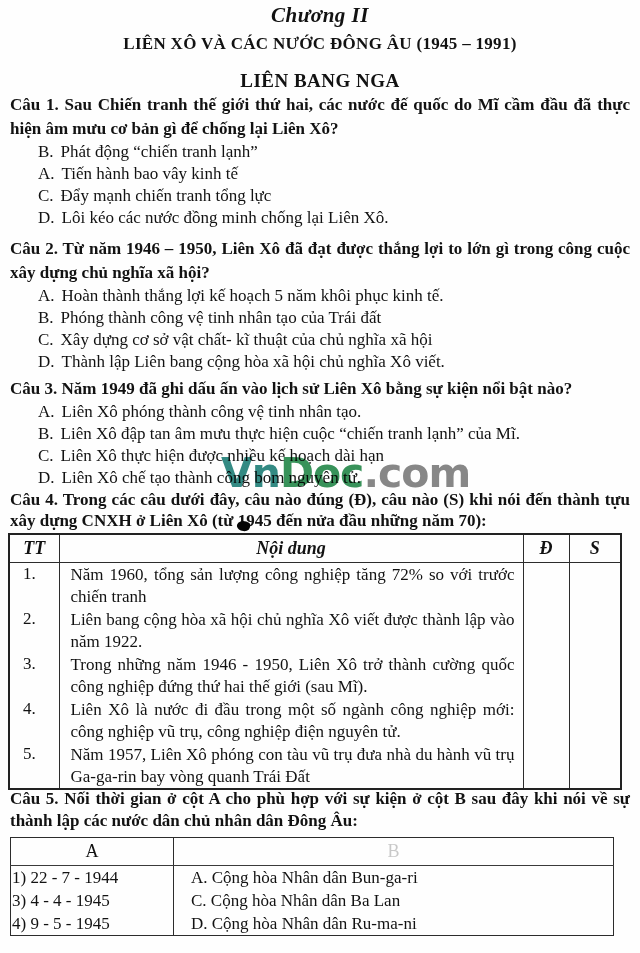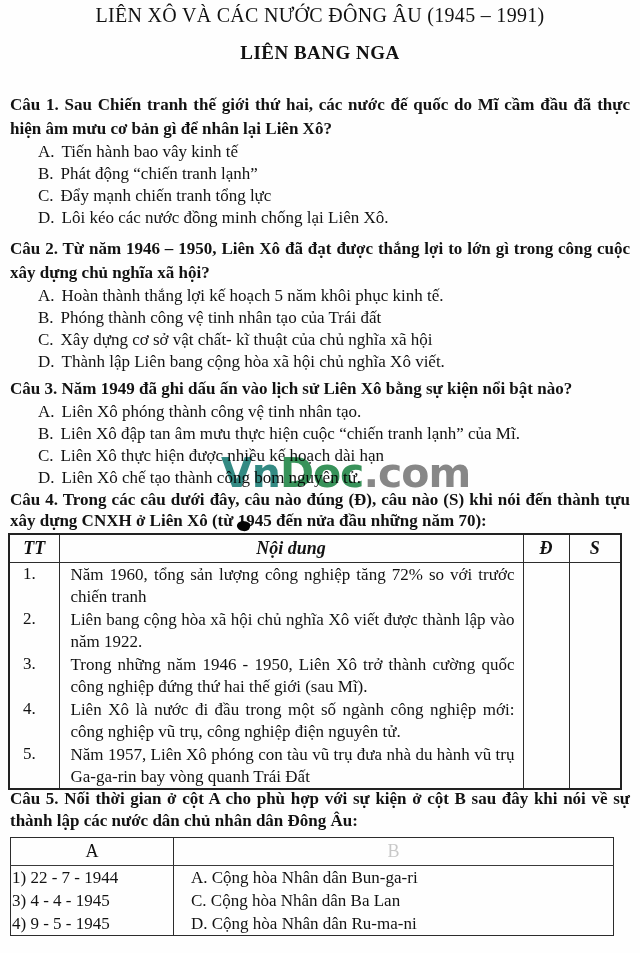--- a/index.html
+++ b/index.html
@@ -4,21 +4,21 @@
 <style>
   html,body{margin:0;padding:0;background:#ffffff;}
   .page{
     position:relative;width:640px;height:953px;background:#fefefe;
     font-family:"Liberation Serif","DejaVu Serif",serif;color:#121212;
     overflow:hidden;
   }
   
   .head{position:absolute;top:0;left:0;right:0;text-align:center;}
   .chapter{font-size:21px;font-weight:bold;font-style:italic;line-height:26px;margin-top:2px;letter-spacing:.5px;}
-  .title{font-size:20px;font-weight:normal;line-height:27px;margin-top:2px;letter-spacing:.3px;}
+  .title{font-size:17px;font-weight:bold;line-height:27px;margin-top:2px;letter-spacing:.3px;}
   .subtitle{font-size:19px;font-weight:bold;line-height:26px;margin-top:11px;letter-spacing:.5px;}
   
   .q{position:absolute;left:10px;right:10px;}
   .stem{margin:0;font-weight:bold;font-size:17px;line-height:24px;text-align:justify;}
   .q4 .stem{line-height:21px;}
   .q5 .stem{line-height:22px;}
   .qlabel{font-weight:bold;}
   .option{padding-left:28px;font-size:17px;line-height:22px;}
   .letter{margin-right:7px;}
   
@@ -57,28 +57,29 @@
 </head>
 <body>
 
 <div class="page">
 
   <div class="watermark"><span class="wm1">Vn</span><span class="wm2">Doc</span><span class="wm3">.com</span></div>
 
   <div class="blot"></div>
 
   <div class="head">
+    <div class="chapter">Chương II</div>
     <div class="title">LIÊN XÔ VÀ CÁC NƯỚC ĐÔNG ÂU (1945 – 1991)</div>
     <div class="subtitle">LIÊN BANG NGA</div>
   </div>
 
   <section class="q" style="top:93px">
-    <p class="stem"><span class="qlabel">Câu 1.</span> <span>Sau Chiến tranh thế giới thứ hai, các nước đế quốc do Mĩ cầm đầu đã thực hiện âm mưu cơ bản gì để nhân lại Liên Xô?</span></p>
+    <p class="stem"><span class="qlabel">Câu 1.</span> <span>Sau Chiến tranh thế giới thứ hai, các nước đế quốc do Mĩ cầm đầu đã thực hiện âm mưu cơ bản gì để chống lại Liên Xô?</span></p>
+    <div class="option"><span class="letter">B.</span><span>Phát động “chiến tranh lạnh”</span></div>
     <div class="option"><span class="letter">A.</span><span>Tiến hành bao vây kinh tế</span></div>
-    <div class="option"><span class="letter">B.</span><span>Phát động “chiến tranh lạnh”</span></div>
     <div class="option"><span class="letter">C.</span><span>Đẩy mạnh chiến tranh tổng lực</span></div>
     <div class="option"><span class="letter">D.</span><span>Lôi kéo các nước đồng minh chống lại Liên Xô.</span></div>
   </section>
 
   <section class="q" style="top:237px">
     <p class="stem"><span class="qlabel">Câu 2.</span> <span>Từ năm 1946 – 1950, Liên Xô đã đạt được thắng lợi to lớn gì trong công cuộc xây dựng chủ nghĩa xã hội?</span></p>
     <div class="option"><span class="letter">A.</span><span>Hoàn thành thắng lợi kế hoạch 5 năm khôi phục kinh tế.</span></div>
     <div class="option"><span class="letter">B.</span><span>Phóng thành công vệ tinh nhân tạo của Trái đất</span></div>
     <div class="option"><span class="letter">C.</span><span>Xây dựng cơ sở vật chất- kĩ thuật của chủ nghĩa xã hội</span></div>
     <div class="option"><span class="letter">D.</span><span>Thành lập Liên bang cộng hòa xã hội chủ nghĩa Xô viết.</span></div>

